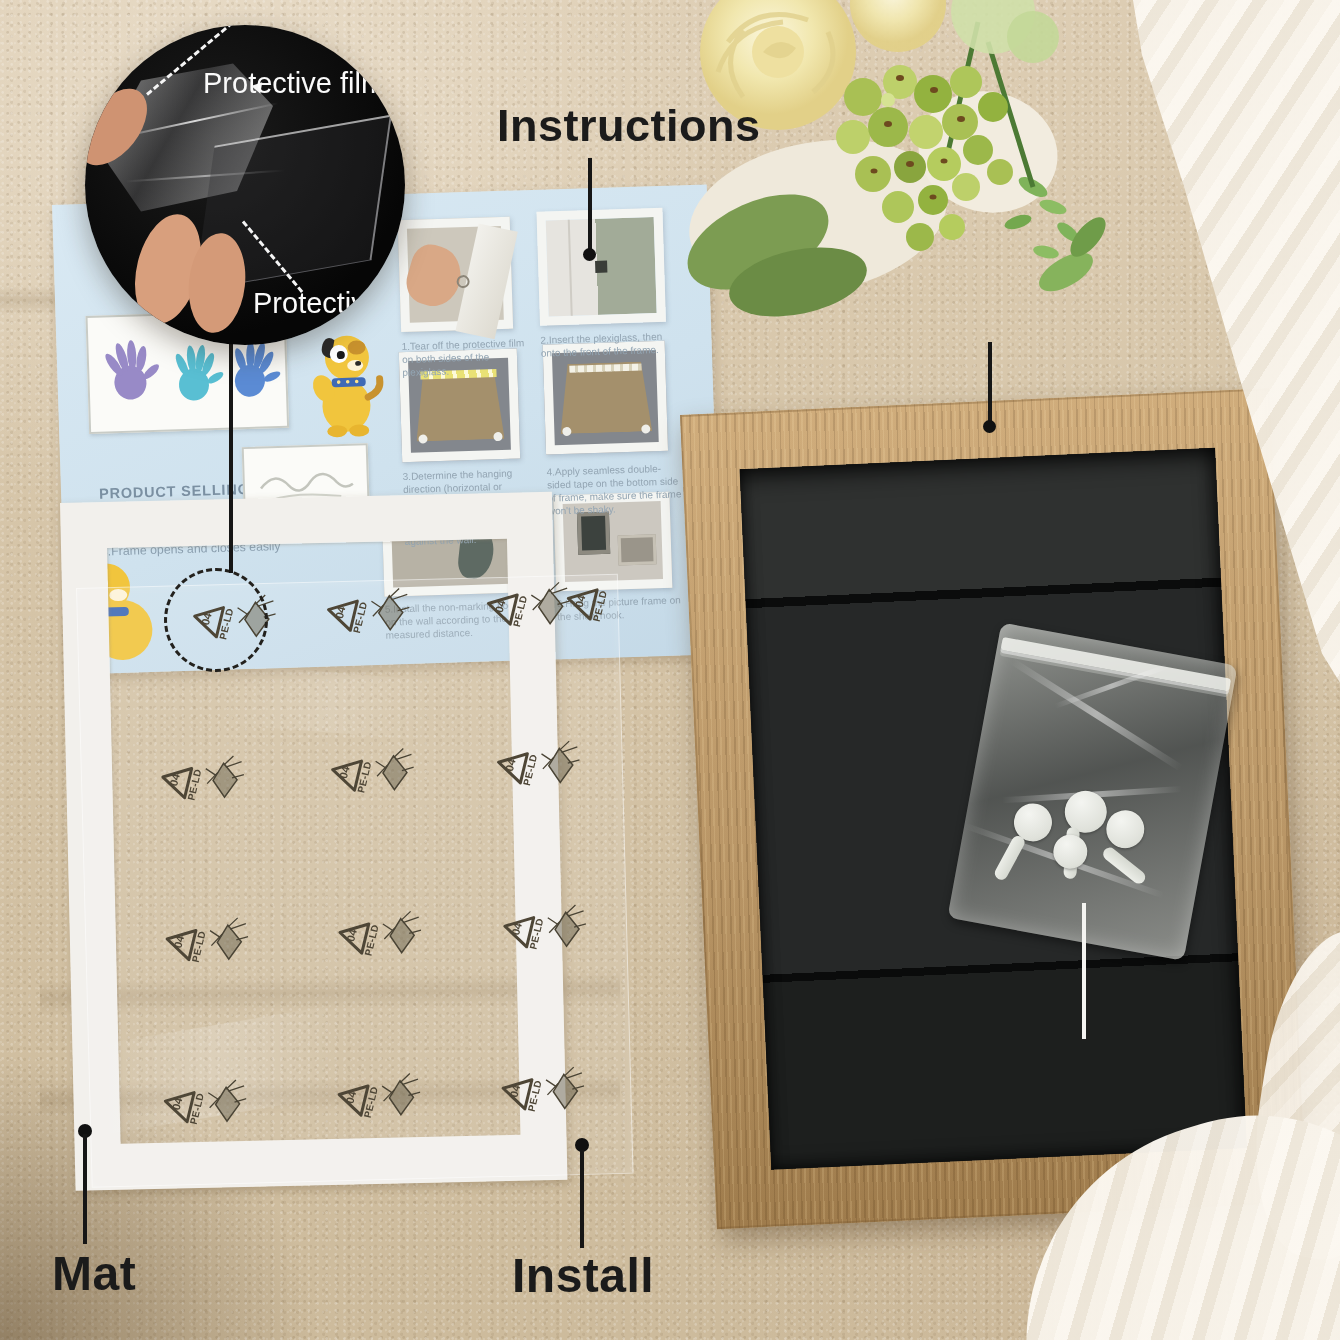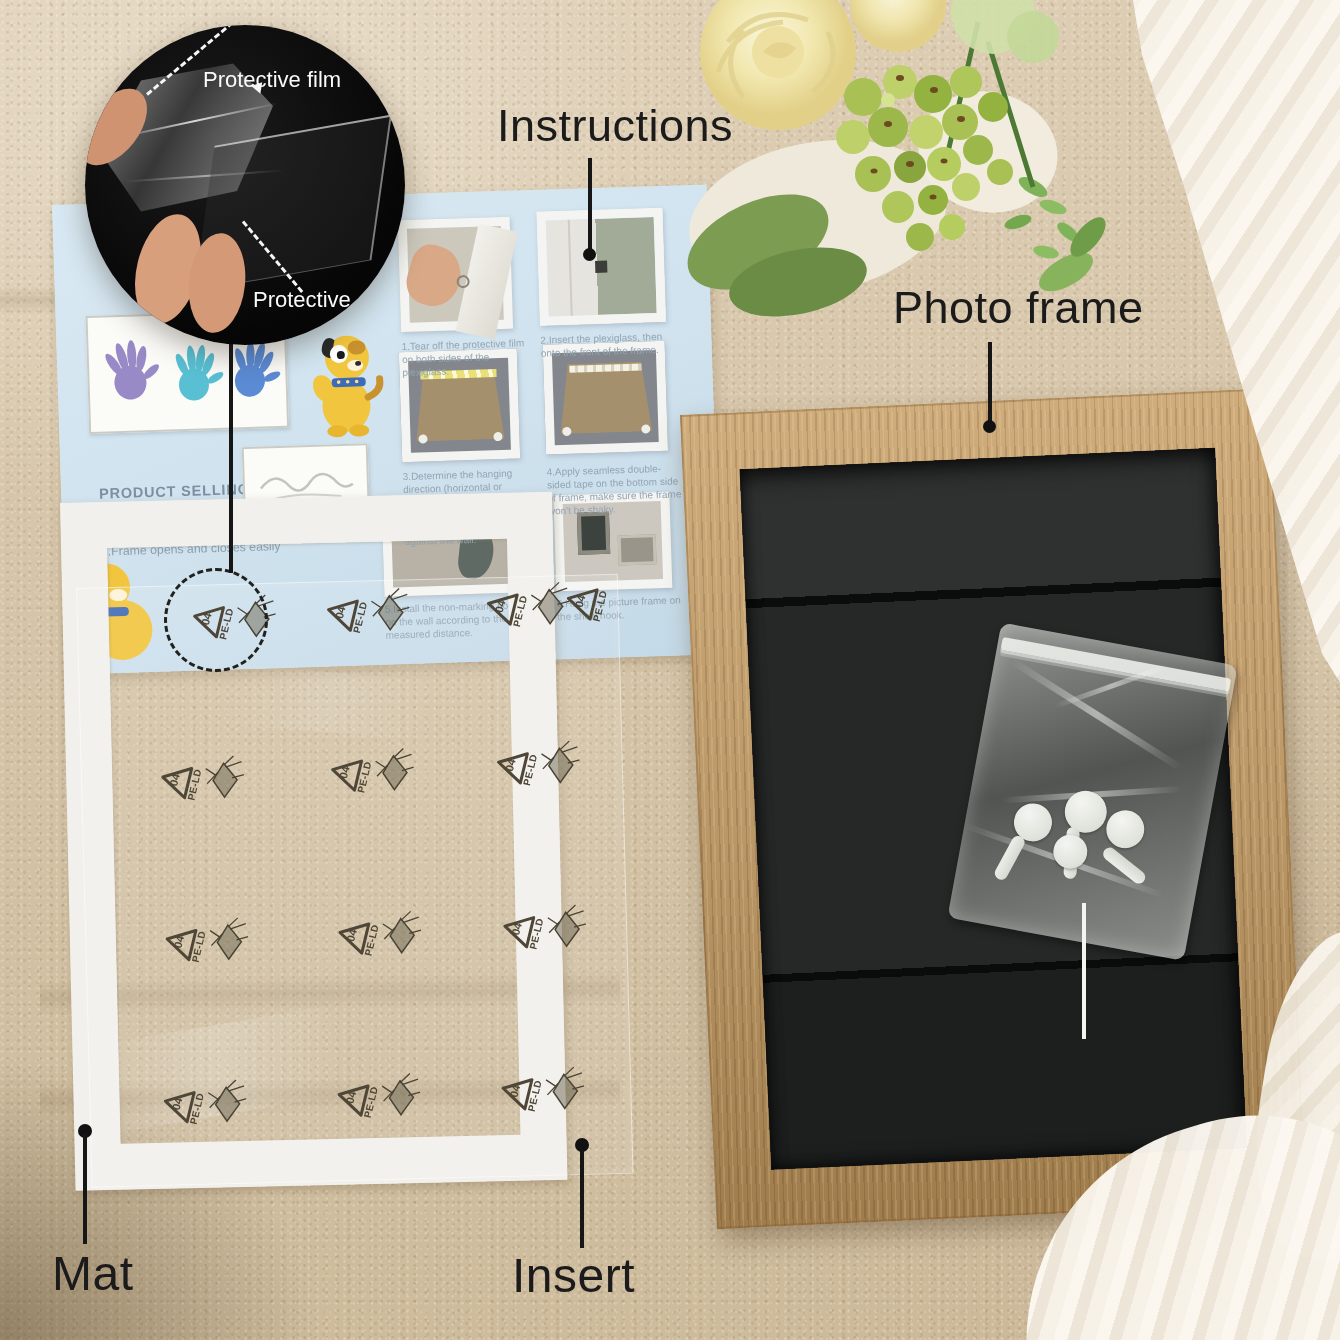--- a/index.html
+++ b/index.html
@@ -65,29 +65,29 @@
   .bag{position:absolute;left:218px;top:188px;width:240px;height:300px;transform:rotate(13deg);border-radius:10px;
     background:linear-gradient(155deg,rgba(213,216,209,.62) 0%,rgba(152,156,150,.38) 45%,rgba(222,224,217,.55) 100%);
     box-shadow:inset 0 0 20px rgba(255,255,255,.3), 2px 4px 10px rgba(0,0,0,.4);}
   .bag-zip{position:absolute;left:4px;top:14px;right:4px;height:13px;background:rgba(243,245,240,.85);border-radius:3px;
     box-shadow:0 3px 0 rgba(255,255,255,.45), 0 6px 0 rgba(200,203,198,.4);}
   .wrinkle{position:absolute;background:linear-gradient(90deg,rgba(255,255,255,0),rgba(255,255,255,.5),rgba(255,255,255,0));}
   .nail-head{position:absolute;border-radius:50%;background:radial-gradient(circle at 35% 30%,#f4f5f1,#dfe1da 70%,#c9ccc4);
     background-color:#e9eae5;box-shadow:0 1px 3px rgba(0,0,0,.35);}
   .nail-stem{position:absolute;border-radius:7px;background:linear-gradient(90deg,#eceee8,#d5d8d0);}
   
-  .callout{font-weight:400;color:#1b1b1b;letter-spacing:.5px;}
+  .callout{font-weight:700;color:#1b1b1b;letter-spacing:.5px;}
   .vline{background:#161616;width:4px;}
   .dot{border-radius:50%;background:#111;}
   .wline{background:#f4f4f1;width:4px;}
   
   .inset{left:85px;top:25px;width:320px;height:320px;border-radius:50%;overflow:hidden;
     background:radial-gradient(circle at 40% 35%,#1c1c1c 0%,#060606 70%);
     box-shadow:0 10px 28px rgba(40,30,15,.35);}
-  .inset-label{position:absolute;color:#fafafa;font-size:22px;font-weight:500;}
+  .inset-label{position:absolute;color:#fafafa;font-size:29px;font-weight:500;}
   .dash{position:absolute;border-top:3px dashed #f5f5f5;}
   .finger{position:absolute;border-radius:50%;}
   .film{position:absolute;left:12px;top:30px;width:200px;height:170px;
     clip-path:polygon(2% 58%,22% 15%,68% 5%,88% 30%,70% 80%,22% 92%);
     background:linear-gradient(120deg,rgba(255,255,255,.55) 0%,rgba(210,210,215,.18) 40%,rgba(255,255,255,.4) 75%,rgba(200,200,205,.15) 100%);}
   .film-crease{position:absolute;background:linear-gradient(90deg,rgba(255,255,255,0),rgba(255,255,255,.8),rgba(255,255,255,0));height:2px;}
   .acry-panel{position:absolute;left:118px;top:108px;width:180px;height:140px;transform:rotate(-10deg) skewX(-18deg);
     background:rgba(50,50,52,.35);border-top:2px solid rgba(255,255,255,.6);border-right:2px solid rgba(230,230,235,.5);border-bottom:1.5px solid rgba(200,200,210,.35);}
 </style>
 </head>
@@ -433,27 +433,26 @@
     <div class="abs" style="left:168px;top:56px;width:0;height:0;border-left:6px solid transparent;border-right:6px solid transparent;border-bottom:10px solid #f5f5f5;transform:rotate(40deg);"></div>
     <div class="dash" style="left:158px;top:195px;width:92px;transform:rotate(50deg);transform-origin:left center;"></div>
     <div class="inset-label" style="left:118px;top:42px;">Protective film</div>
     <div class="inset-label" style="left:168px;top:262px;">Protective</div>
   </div>
 
   <div class="abs callout" style="left:497px;top:100px;font-size:45px;">Instructions</div>
   <div class="abs vline" style="left:588px;top:158px;height:94px;"></div>
   <div class="abs dot" style="left:583px;top:248px;width:13px;height:13px;"></div>
 
-  <div class="abs callout" style="left:893px;top:282px;font-size:45px;">Photo frame</div>
   <div class="abs vline" style="left:988px;top:342px;height:82px;"></div>
   <div class="abs dot" style="left:983px;top:420px;width:13px;height:13px;"></div>
 
   <div class="abs dot" style="left:78px;top:1124px;width:14px;height:14px;"></div>
   <div class="abs vline" style="left:83px;top:1134px;height:110px;"></div>
   <div class="abs callout" style="left:52px;top:1246px;font-size:48px;">Mat</div>
 
   <div class="abs dot" style="left:575px;top:1138px;width:14px;height:14px;"></div>
   <div class="abs vline" style="left:580px;top:1150px;height:98px;"></div>
-  <div class="abs callout" style="left:512px;top:1248px;font-size:48px;">Insert</div>
+  <div class="abs callout" style="left:512px;top:1248px;font-size:48px;">Install</div>
 
   <div class="abs wline" style="left:1082px;top:903px;height:136px;"></div>
 
 </div>
 
 </body></html>

